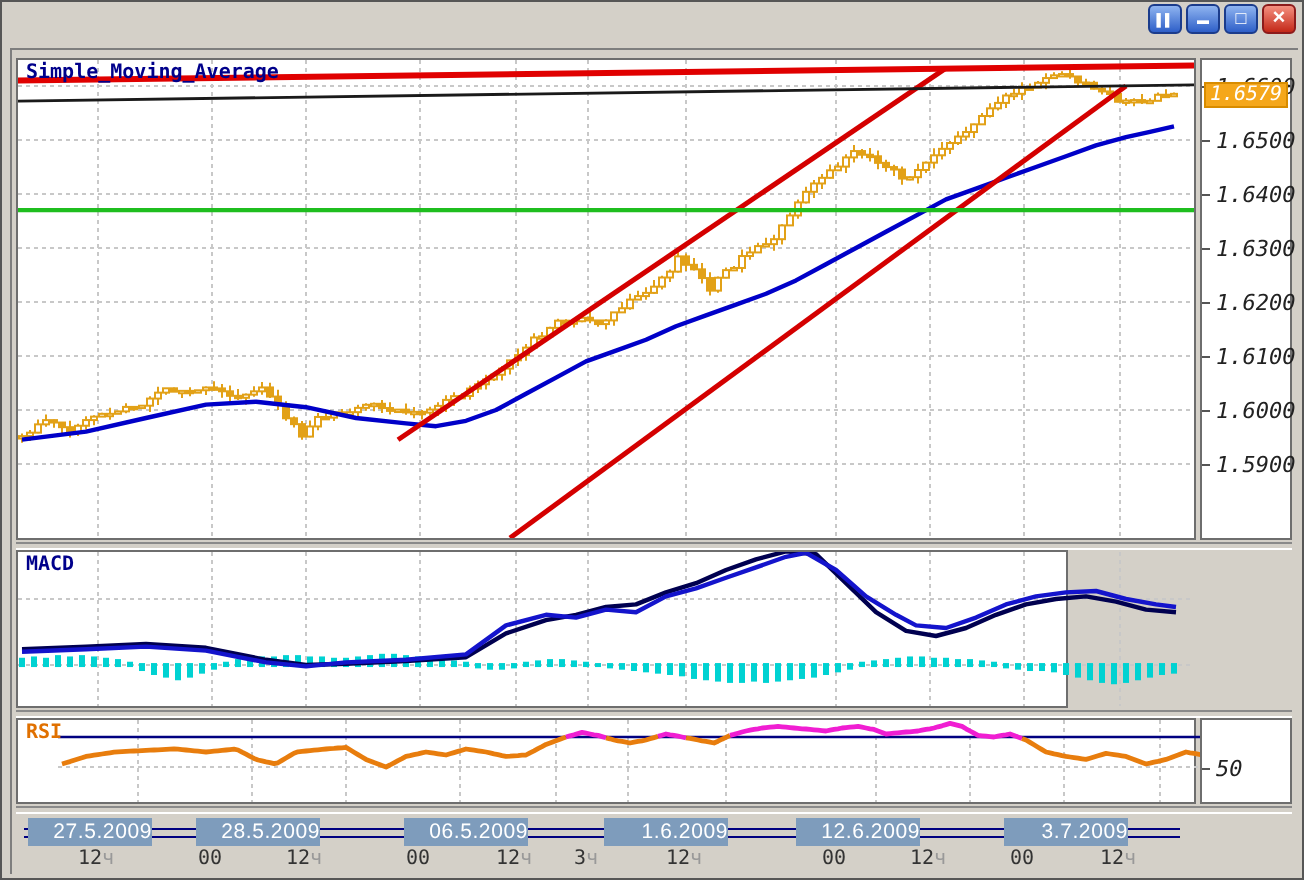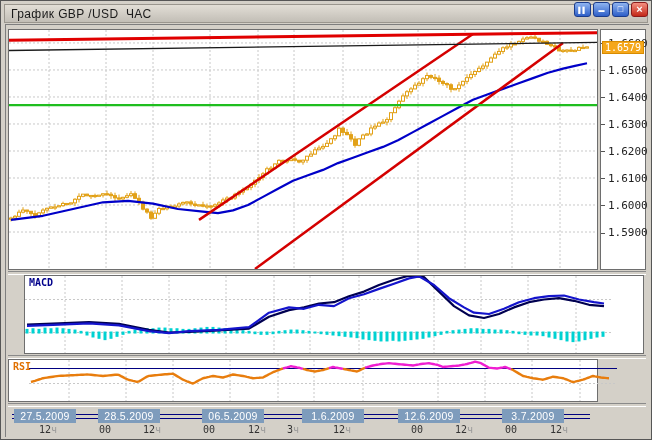--- a/index.html
+++ b/index.html
@@ -8,60 +8,58 @@
             border:1px solid #9a968e;display:flex;align-items:center;box-sizing:border-box;}
   .title{font-size:12px;color:#1a1a1a;padding-left:6px;letter-spacing:.4px;white-space:pre;}
   .controls{position:absolute;right:3px;top:1px;display:flex;gap:2px;}
   .wbtn{width:17px;height:15px;border-radius:3px;color:#fff;text-align:center;line-height:13px;
         font-size:8px;font-weight:bold;cursor:default;box-sizing:border-box;overflow:hidden;}
   .wbtn.blue{background:linear-gradient(#8FB4F0,#2E5FC8);border:1px solid #1B3C8C;}
   .wbtn.red{background:linear-gradient(#F49080,#C32818);border:1px solid #8C1B1B;font-size:11px;line-height:12px;}
   .client{position:absolute;left:4px;top:23px;width:644px;height:413px;background:#D4D0C8;
           border-top:1px solid #7E7E7E;border-left:1px solid #7E7E7E;box-sizing:border-box;}
   .panel{position:absolute;background:#fff;border:1px solid #6E6E6E;box-sizing:border-box;}
-  .scalecell{position:absolute;background:#fff;border:1px solid #6E6E6E;box-sizing:border-box;font-family:"DejaVu Sans Mono",monospace;}
+  .scalecell{position:absolute;background:#fff;border:1px solid #6E6E6E;box-sizing:border-box;font-family:"DejaVu Sans Mono",monospace;font-style:italic;}
   #price-plot{left:2px;top:4px;width:590px;height:241px;}
   #price-scale{left:594px;top:4px;width:46px;height:241px;}
-  #macd-plot{left:18px;top:250px;width:620px;height:79px;}
+  #macd-plot{left:2px;top:250px;width:526px;height:79px;}
   #macd-scale{left:594px;top:250px;width:46px;height:79px;}
   #rsi-plot{left:2px;top:334px;width:590px;height:43px;padding-left:20px;}
   #rsi-scale{left:594px;top:334px;width:46px;height:43px;}
   .hsep{position:absolute;left:2px;width:638px;height:2px;border-top:1px solid #8A8A8A;border-bottom:1px solid #FFFFFF;background:#D4D0C8;}
   #sep1{top:246px;} #sep2{top:330px;} #sep3{top:378px;}
   .plabel{position:absolute;left:4px;top:1px;font-family:"DejaVu Sans Mono",monospace;font-size:10px;font-weight:bold;z-index:5;}
   .navy{color:#00008B;} .orange{color:#E07000;}
   .scale-label{position:absolute;left:0;height:12px;line-height:12px;font-size:11px;color:#222;white-space:nowrap;}
   .scale-label .tick{display:inline-block;width:4px;height:1px;background:#555;vertical-align:middle;margin-right:3px;}
   #price-tag{position:absolute;left:1px;top:11px;width:42px;height:13px;background:#F5A71B;border:1px solid #D88C00;
              color:#fff;font-size:10px;line-height:12px;text-align:center;z-index:6;box-sizing:border-box;}
   #time-axis{position:absolute;left:2px;top:382px;width:638px;height:28px;}
   #axis-line{position:absolute;left:4px;top:7px;width:578px;height:3px;border-top:1px solid #000080;border-bottom:1px solid #000080;}
   .date-badge{position:absolute;top:2px;width:62px;height:14px;background:#7E9CBC;color:#fff;font-size:10.5px;
-              line-height:14px;text-align:center;letter-spacing:.3px;z-index:2;}
+              line-height:14px;text-align:right;letter-spacing:.3px;z-index:2;}
   .time-label{position:absolute;top:17px;font-family:"DejaVu Sans Mono",monospace;font-size:10px;color:#333;}
   .time-label .suf{color:#999;}
   svg{display:block;}
 </style>
 </head>
 <body>
 
 <div class="window">
-  <div class="titlebar">
-    <span class="title">График GBP /USD  ЧАС</span>
-  </div>
   <div class="controls">
     <div class="wbtn blue"><span style="font-size:6px;">▌▌</span></div>
     <div class="wbtn blue"><span style="font-size:6px;">▬</span></div>
     <div class="wbtn blue"><span style="font-size:9px;">□</span></div>
     <div class="wbtn red"><span>×</span></div>
   </div>
 
   <div class="client">
 
     <div class="panel" id="price-plot">
+      <span class="plabel navy">Simple_Moving_Average</span>
       <svg id="price-svg" width="588" height="239">
           <line x1="40" y1="0" x2="40" y2="239" stroke="#C8C8C8" stroke-width="1" stroke-dasharray="2,2"></line>
           <line x1="97" y1="0" x2="97" y2="239" stroke="#C8C8C8" stroke-width="1" stroke-dasharray="2,2"></line>
           <line x1="144" y1="0" x2="144" y2="239" stroke="#C8C8C8" stroke-width="1" stroke-dasharray="2,2"></line>
           <line x1="201" y1="0" x2="201" y2="239" stroke="#C8C8C8" stroke-width="1" stroke-dasharray="2,2"></line>
           <line x1="249" y1="0" x2="249" y2="239" stroke="#C8C8C8" stroke-width="1" stroke-dasharray="2,2"></line>
           <line x1="285" y1="0" x2="285" y2="239" stroke="#C8C8C8" stroke-width="1" stroke-dasharray="2,2"></line>
           <line x1="334" y1="0" x2="334" y2="239" stroke="#C8C8C8" stroke-width="1" stroke-dasharray="2,2"></line>
           <line x1="409" y1="0" x2="409" y2="239" stroke="#C8C8C8" stroke-width="1" stroke-dasharray="2,2"></line>
           <line x1="456" y1="0" x2="456" y2="239" stroke="#C8C8C8" stroke-width="1" stroke-dasharray="2,2"></line>
@@ -529,20 +527,23 @@
           <line x1="0" y1="8.485347985347984" x2="588" y2="8.485347985347984" stroke="#000080" stroke-width="1.2"></line>
           <polyline points="2.0,22.0 4.0,21.4 6.0,20.8 8.0,20.1 10.0,19.5 12.0,18.9 14.0,18.2 16.0,17.9 18.0,17.6 20.0,17.3 22.0,17.0 24.0,16.7 26.0,16.4 28.0,16.1 30.0,15.9 32.0,15.8 34.0,15.7 36.0,15.6 38.0,15.5 40.0,15.4 42.0,15.3 44.0,15.2 46.0,15.1 48.0,15.0 50.0,14.9 52.0,14.8 54.0,14.7 56.0,14.6 58.0,14.5 60.0,14.6 62.0,14.8 64.0,15.0 66.0,15.2 68.0,15.4 70.0,15.6 72.0,15.8 74.0,16.0 76.0,15.8 78.0,15.6 80.0,15.4 82.0,15.2 84.0,15.0 86.0,14.8 88.0,14.6 90.0,15.0 92.0,16.1 94.0,17.1 96.0,18.2 98.0,19.2 100.0,20.0 102.0,20.4 104.0,20.9 106.0,21.3 108.0,21.8 110.0,21.4 112.0,20.2 114.0,19.0 116.0,17.8 118.0,16.6 120.0,15.9 122.0,15.7 124.0,15.5 126.0,15.3 128.0,15.1 130.0,14.9 132.0,14.7 134.0,14.5 136.0,14.3 138.0,14.2 140.0,14.0 142.0,13.9 144.0,13.7 146.0,14.9 148.0,16.1 150.0,17.3 152.0,18.5 154.0,19.7 156.0,20.5 158.0,21.3 160.0,22.0 162.0,22.8 164.0,23.5 166.0,22.5 168.0,21.4 170.0,20.3 172.0,19.3 174.0,18.2 176.0,17.8 178.0,17.3 180.0,16.9 182.0,16.4 184.0,16.0 186.0,16.3 188.0,16.6 190.0,16.9 192.0,17.2 194.0,17.5 196.0,16.9 198.0,16.3 200.0,15.7 202.0,15.1 204.0,14.5 206.0,14.8 208.0,15.1 210.0,15.4 212.0,15.7 214.0,16.0 216.0,16.4 218.0,16.9 220.0,17.3 222.0,17.8 224.0,18.2 226.0,18.1 228.0,17.9 230.0,17.8 232.0,17.6 234.0,17.5 236.0,16.4 238.0,15.4 240.0,14.3 242.0,13.3 244.0,12.2 246.0,11.5 248.0,10.7 250.0,10.0 252.0,9.2 254.0,8.5" fill="none" stroke="#E87D0D" stroke-width="2.4" stroke-linejoin="round"></polyline>
           <polyline points="254.0,8.5 256.0,7.9 258.0,7.4 260.0,6.8 262.0,6.2 264.0,6.6 266.0,7.0 268.0,7.4 270.0,7.7 272.0,8.3 274.0,8.9" fill="none" stroke="#F01ED2" stroke-width="2.4" stroke-linejoin="round"></polyline>
           <polyline points="274.0,8.9 276.0,9.4 278.0,10.0 280.0,10.4 282.0,10.7 284.0,11.1 286.0,11.5 288.0,11.1 290.0,10.7 292.0,10.4 294.0,10.0 296.0,9.4 298.0,8.8 300.0,8.2" fill="none" stroke="#E87D0D" stroke-width="2.4" stroke-linejoin="round"></polyline>
           <polyline points="300.0,8.2 302.0,7.6 304.0,7.0 306.0,7.4 308.0,7.7 310.0,8.1 312.0,8.5 314.0,8.9" fill="none" stroke="#F01ED2" stroke-width="2.4" stroke-linejoin="round"></polyline>
           <polyline points="314.0,8.9 316.0,9.2 318.0,9.6 320.0,10.0 322.0,10.4 324.0,10.7 326.0,11.1 328.0,11.5 330.0,10.6 332.0,9.6 334.0,8.7 336.0,7.7" fill="none" stroke="#E87D0D" stroke-width="2.4" stroke-linejoin="round"></polyline>
           <polyline points="336.0,7.7 338.0,7.2 340.0,6.6 342.0,6.0 344.0,5.5 346.0,5.1 348.0,4.7 350.0,4.4 352.0,4.0 354.0,3.8 356.0,3.6 358.0,3.4 360.0,3.2 362.0,3.4 364.0,3.6 366.0,3.8 368.0,4.0 370.0,4.2 372.0,4.4 374.0,4.5 376.0,4.7 378.0,4.9 380.0,5.1 382.0,5.3 384.0,5.5 386.0,5.1 388.0,4.7 390.0,4.4 392.0,4.0 394.0,3.8 396.0,3.6 398.0,3.4 400.0,3.2 402.0,3.6 404.0,4.0 406.0,4.4 408.0,4.7 410.0,5.5 412.0,6.2 414.0,7.0 416.0,6.8 418.0,6.6 420.0,6.4 422.0,6.2 424.0,6.0 426.0,5.9 428.0,5.7 430.0,5.5 432.0,5.1 434.0,4.7 436.0,4.4 438.0,4.0 440.0,3.4 442.0,2.9 444.0,2.3 446.0,1.7 448.0,2.2 450.0,2.7 452.0,3.2 454.0,4.4 456.0,5.5 458.0,6.6 460.0,7.7 462.0,7.9 464.0,8.1 466.0,8.3 468.0,8.5 470.0,8.1 472.0,7.7 474.0,7.4 476.0,7.0 478.0,7.7 480.0,8.5 482.0,9.2" fill="none" stroke="#F01ED2" stroke-width="2.4" stroke-linejoin="round"></polyline>
           <polyline points="482.0,9.2 484.0,10.0 486.0,11.2 488.0,12.4 490.0,13.6 492.0,14.8 494.0,16.0 496.0,16.4 498.0,16.9 500.0,17.3 502.0,17.8 504.0,18.2 506.0,18.5 508.0,18.8 510.0,19.1 512.0,19.4 514.0,19.7 516.0,19.1 518.0,18.5 520.0,17.9 522.0,17.3 524.0,16.7 526.0,17.0 528.0,17.3 530.0,17.6 532.0,17.9 534.0,18.2 536.0,19.0 538.0,19.7 540.0,20.5 542.0,21.3 544.0,22.0 546.0,21.6 548.0,21.1 550.0,20.7 552.0,20.2 554.0,19.7 556.0,19.0 558.0,18.2 560.0,17.5 562.0,16.7 564.0,16.0 566.0,16.4 568.0,16.7 570.0,17.1 572.0,17.5 574.0,17.7 576.0,17.9 578.0,18.1 580.0,18.2" fill="none" stroke="#E87D0D" stroke-width="2.4" stroke-linejoin="round"></polyline>
         </svg>
     </div>
+    <div class="scalecell" id="rsi-scale">
+        <div class="scale-label" style="top: 18.5037px;"><span class="tick"></span>50</div>
+      </div>
 
     <div class="hsep" id="sep3"></div>
 
     <div id="time-axis">
       <div id="axis-line"></div>
     <div class="date-badge" style="left: 6px;">27.5.2009</div>
         <div class="date-badge" style="left: 90px;">28.5.2009</div>
         <div class="date-badge" style="left: 194px;">06.5.2009</div>
         <div class="date-badge" style="left: 294px;">1.6.2009</div>
         <div class="date-badge" style="left: 390px;">12.6.2009</div>

